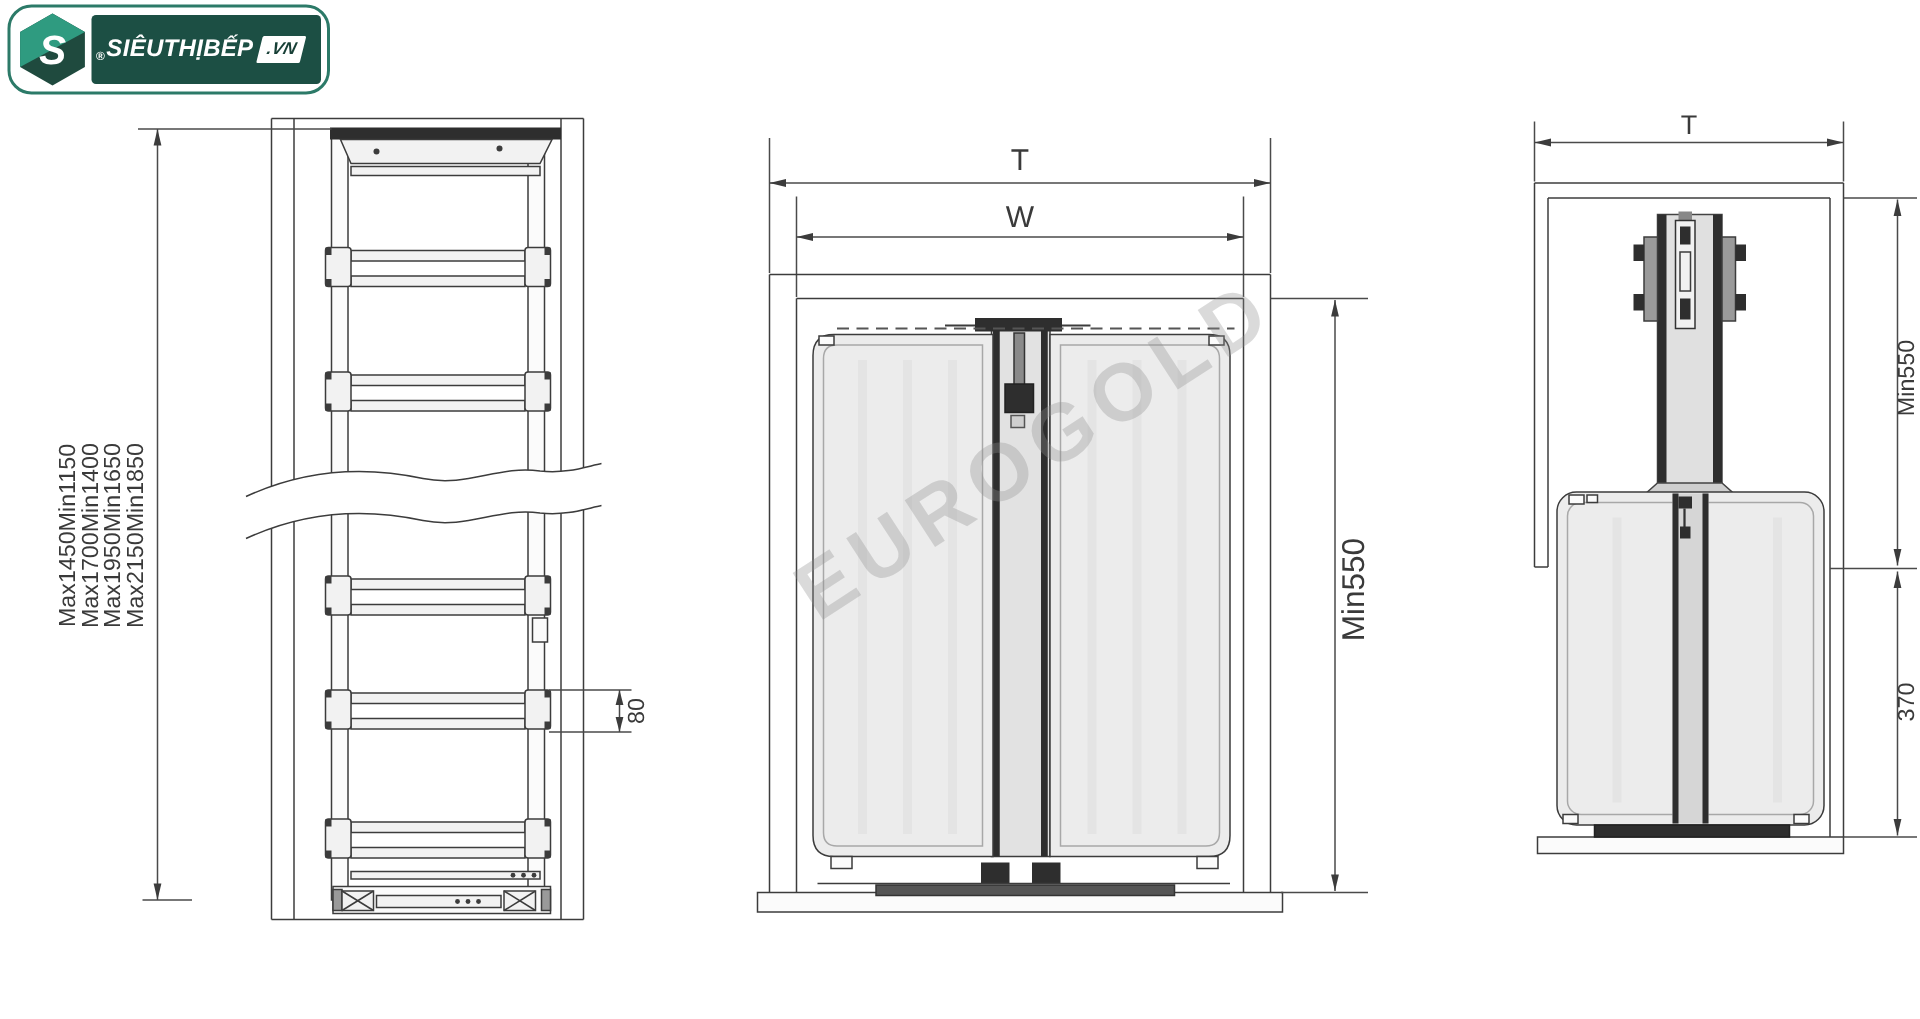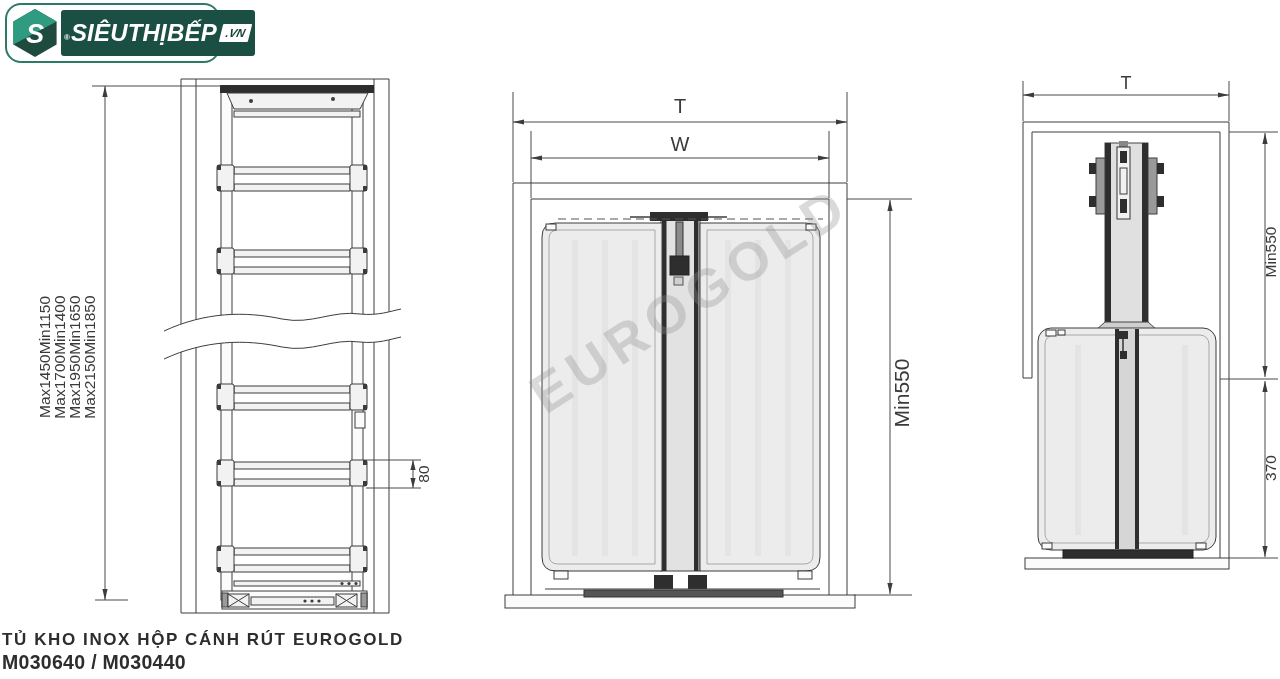--- a/index.html
+++ b/index.html
@@ -25,21 +25,21 @@
   .lblTW{fill:#3a3a3a;font-size:20px;}
   .wm{fill:#8f8f8f;opacity:0.32;font-size:54px;font-weight:bold;letter-spacing:7px;}
   
   .logo{position:absolute;left:5px;top:3px;width:215px;height:60px;border:2.5px solid #2c7a68;
         border-radius:16px;background:#fff;display:flex;align-items:center;gap:2px;
         padding:2px 4px;box-sizing:border-box;}
   .logo-hex{width:48px;height:52px;flex:0 0 auto;}
   .logo-plate{background:#1c4f44;height:46px;border-radius:3px;display:flex;align-items:center;
         color:#fff;font-style:italic;font-weight:bold;padding:0 5px 0 3px;flex:1;box-sizing:border-box;}
   .logo-reg{font-size:8px;font-style:normal;margin:8px 1px 0 0;}
-  .logo-name{font-size:24px;letter-spacing:0.2px;white-space:nowrap;}
+  .logo-name{font-size:16px;letter-spacing:0.2px;white-space:nowrap;}
   .logo-vn{background:#fff;color:#173f36;transform:skewX(-14deg);font-size:11.5px;font-weight:bold;
         padding:3px 5px;margin-left:4px;border-radius:1px;white-space:nowrap;}
   
   .title{position:absolute;left:2px;top:630px;color:#2d2d2d;}
   .title-main{font-size:17px;font-weight:bold;letter-spacing:1.6px;}
   .title-codes{font-size:19.5px;font-weight:bold;letter-spacing:0.3px;margin-top:1px;}
 </style>
 </head>
 <body>
 
@@ -287,18 +287,14 @@
     <polygon points="30,2 57,17.5 30,32 3,46.5 3,17.5" fill="#2f9b80"></polygon>
     <text x="30" y="44" text-anchor="middle" font-size="34" font-weight="bold" font-style="italic" fill="#ffffff">S</text>
   </svg>
   <div class="logo-plate">
     <span class="logo-reg">®</span>
     <span class="logo-name">SIÊUTHỊBẾP</span>
     <span class="logo-vn">.VN</span>
   </div>
 </div>
 
-<div class="title">
-  <div class="title-main">TỦ KHO INOX HỘP CÁNH RÚT EUROGOLD</div>
-  <div class="title-codes">M030640 / M030440</div>
+
 </div>
 
-</div>
-
 </body></html>

